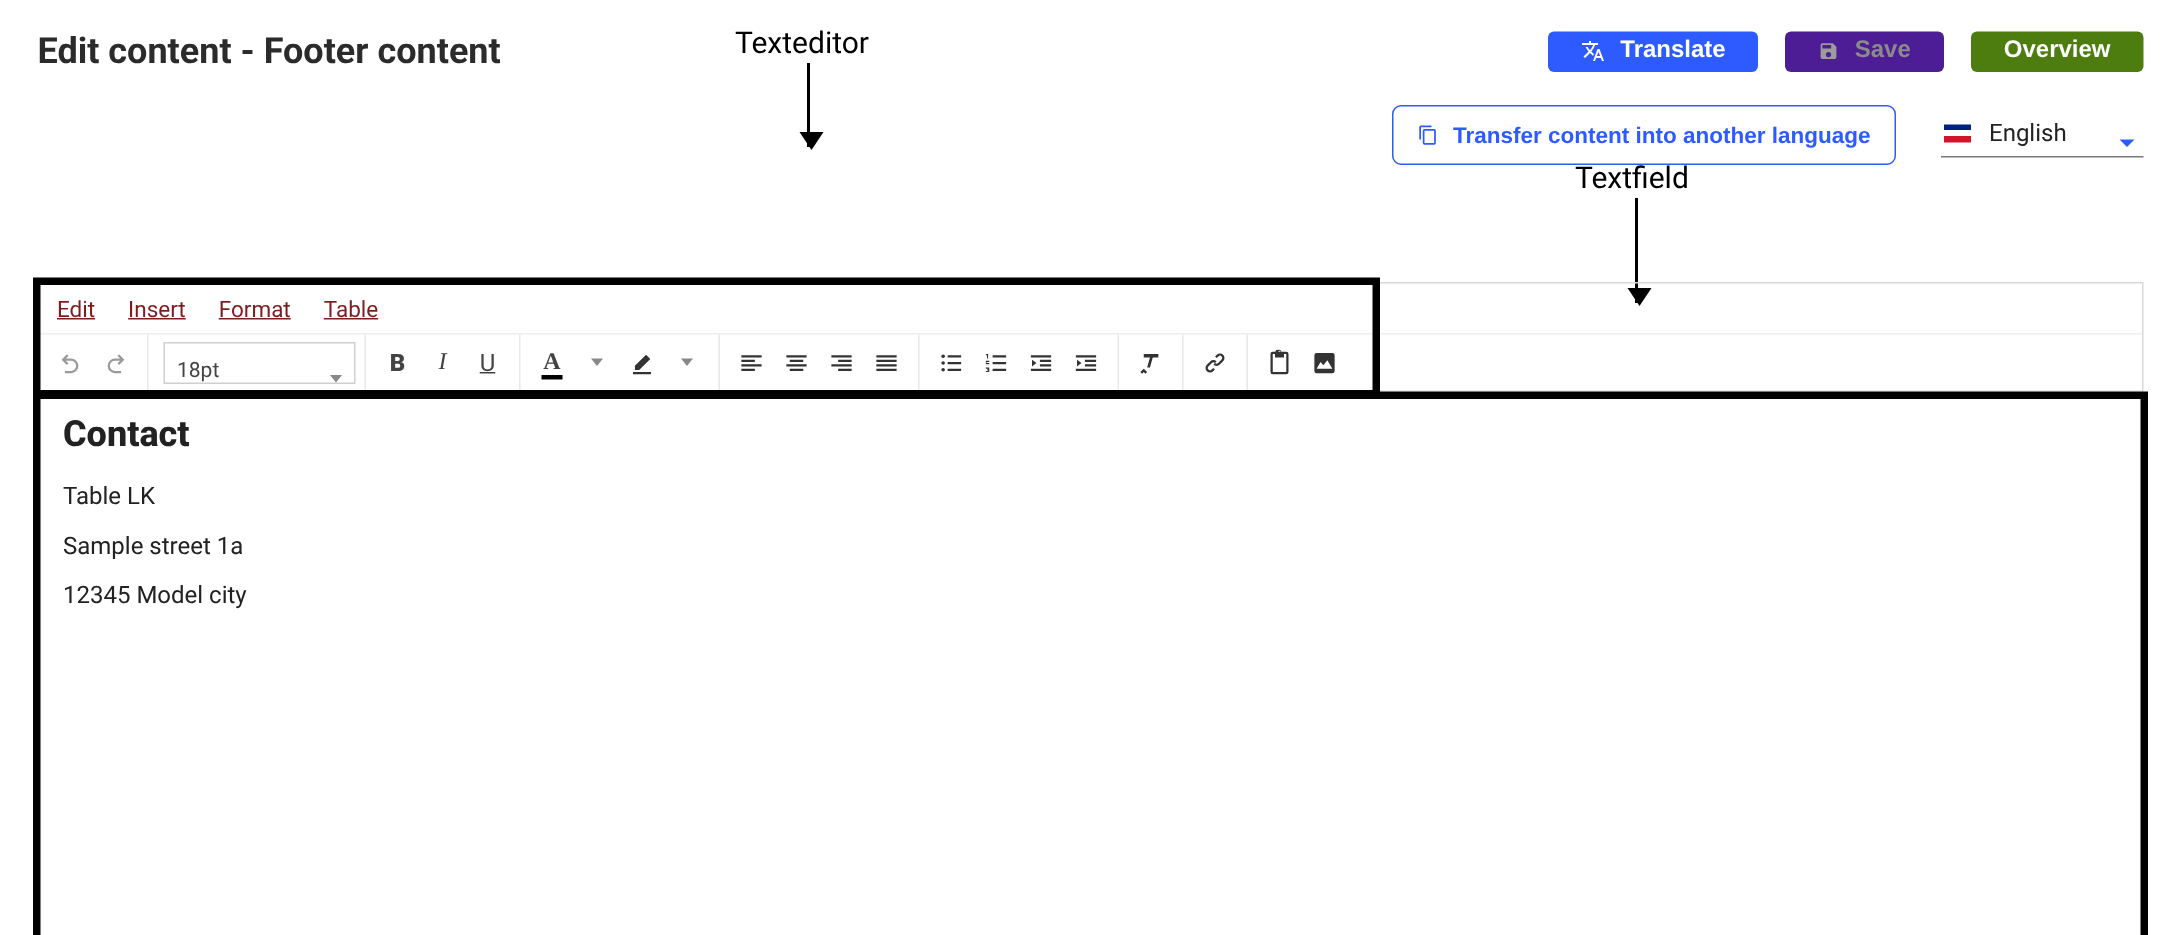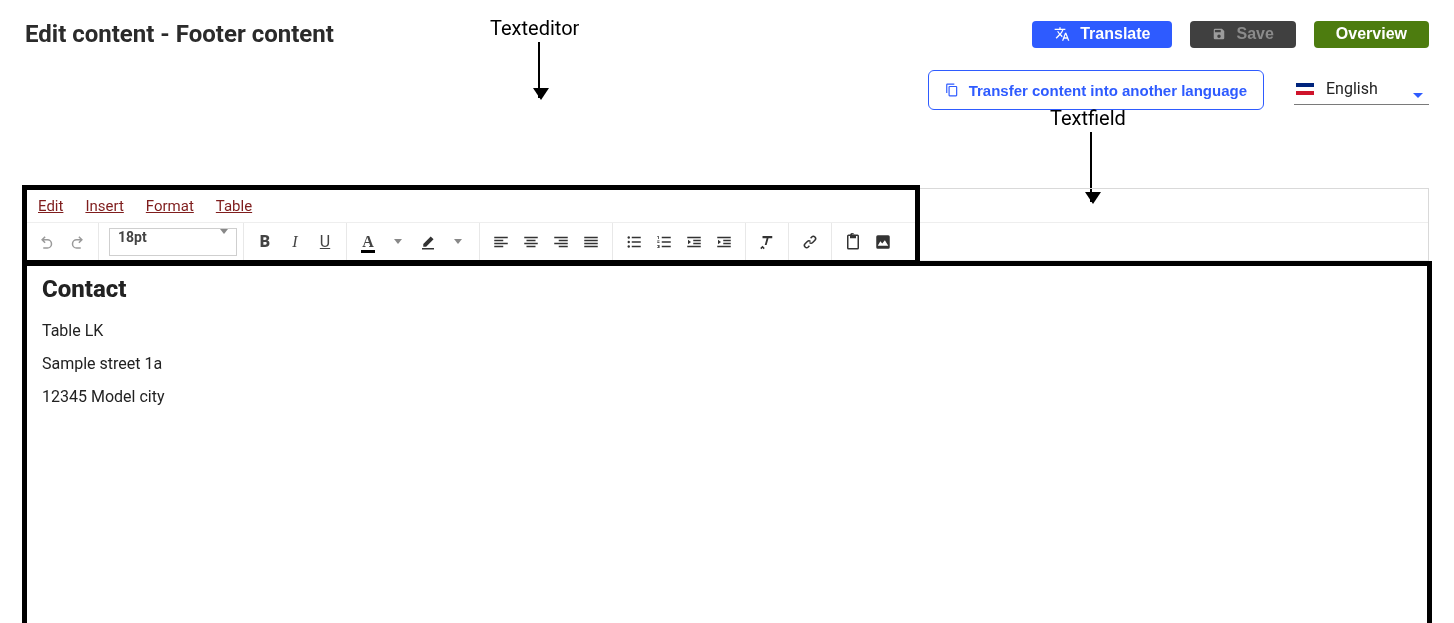--- a/index.html
+++ b/index.html
@@ -34,21 +34,21 @@
     align-items: center;
     justify-content: center;
     gap: 10px;
     font-weight: 700;
     font-size: 16px;
     padding: 0 22px;
     border: none;
     cursor: pointer;
   }
   .btn-primary { background: #2e5bff; color: #fff; }
-  .btn-disabled { background: #404040; color: #8b8b8b; cursor: default; }
+  .btn-disabled { background: #4c1d95; color: #8b8b8b; cursor: default; }
   .btn-success { background: #4d7c0f; color: #fff; }
   .second-row {
     display: flex;
     justify-content: flex-end;
     align-items: center;
     gap: 30px;
     margin-top: 22px;
   }
   .btn-outline {
     border: 1.5px solid #2e5bff;
@@ -142,24 +142,23 @@
   .tgroup:last-child { border-right:none; }
   .tbtn {
     width: 30px; height: 30px;
     display:inline-flex; align-items:center; justify-content:center;
     color:#444; cursor:pointer; border-radius:2px;
   }
   .tbtn svg { width:18px; height:18px; }
   .font-select {
     width: 128px; height: 28px;
     border: 1px solid #cfcfcf;
-    display:flex; align-items:flex-start; justify-content:space-between;
+    display:flex; align-items:flex-end; justify-content:space-between;
     padding: 0 8px; font-size:14px; color:#444; cursor:pointer;
     margin-left:4px;
-    font-weight:bold;
   }
   .mini-caret { width:0;height:0;border-left:4px solid transparent;border-right:4px solid transparent;border-top:5px solid #888; }
   .color-letter { font-weight:700; font-family: Georgia, serif; }
   .underline-bar { height:3px; width:14px; background:#000; position:absolute; bottom:4px; left:8px; }
   .relpos{position:relative;}
 
   .content-wrap { position:relative; }
   .black-box-content {
     position:absolute; top:0; left:-4px; right:-4px; bottom:0;
     border:5px solid #000; pointer-events:none; z-index:5;

